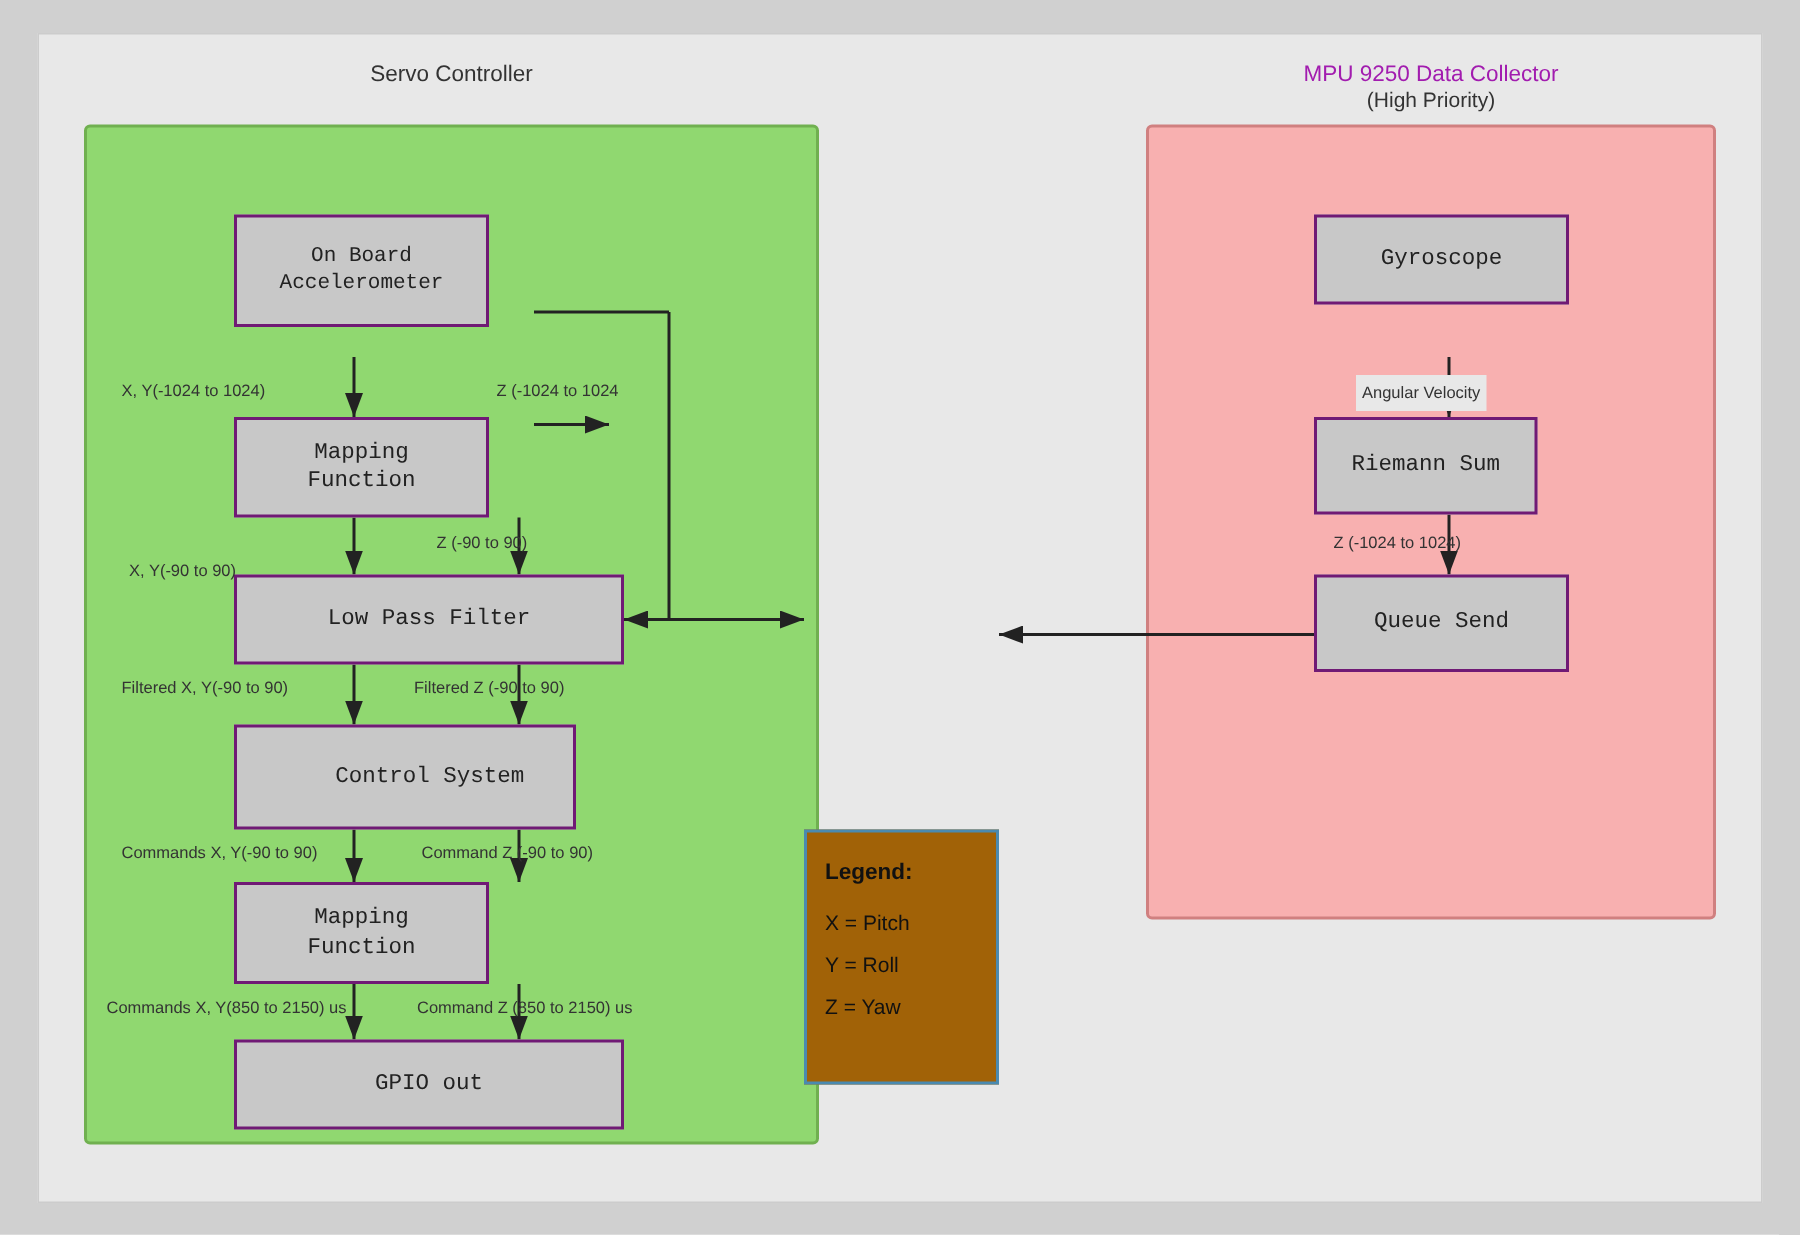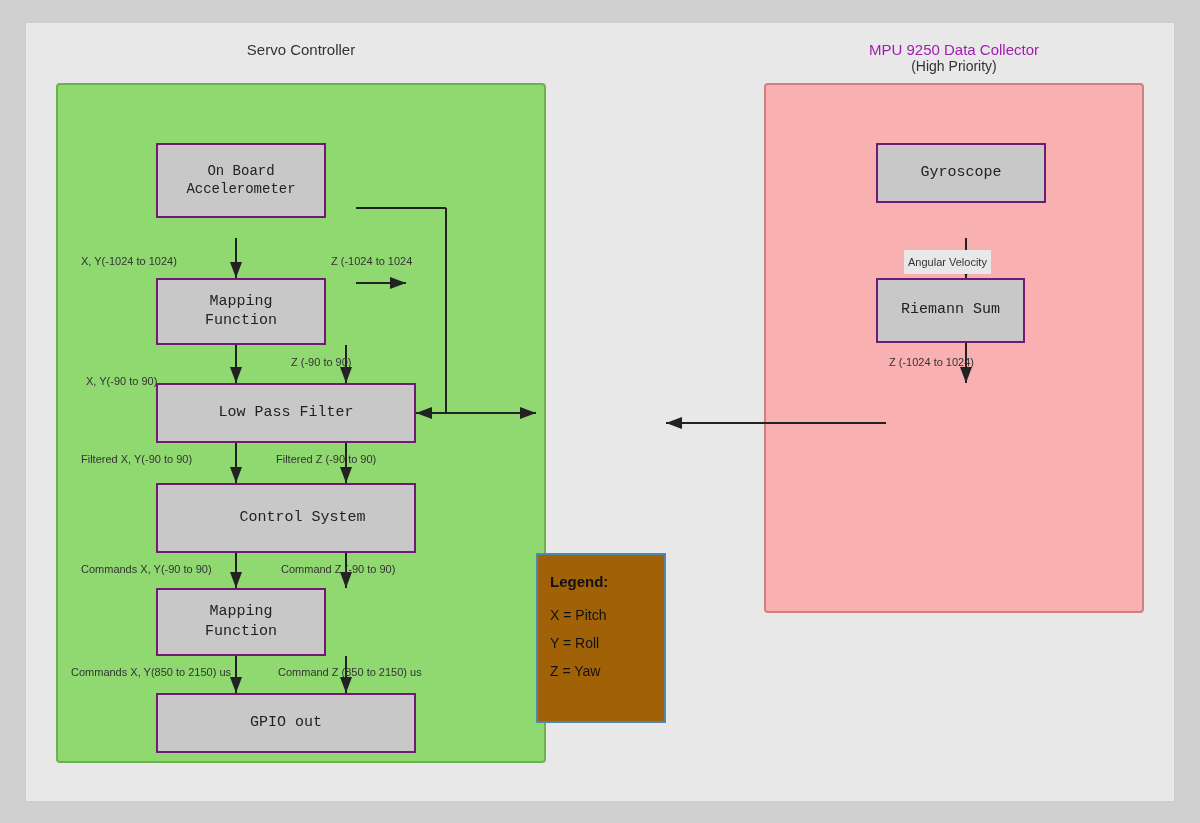--- a/index.html
+++ b/index.html
@@ -175,41 +175,44 @@
 
   <div class="box" style="left:130px; top:255px; width:170px; height:67px;">
     <span style="white-space:pre-line;">Mapping
 Function</span>
   </div>
 
   <div class="box" style="left:130px; top:360px; width:260px; height:60px;">
     <span>Low Pass Filter</span>
   </div>
 
-  <div class="box" style="left:130px; top:460px; width:260px; height:70px;padding-left:33px;">
+  <div class="box" style="left:130px; top:460px; width:228px; height:70px;padding-left:33px;">
     <span>Control System</span>
   </div>
 
   <div class="box" style="left:130px; top:565px; width:170px; height:68px;">
     <span style="white-space:pre-line;">Mapping
 Function</span>
   </div>
 
   <div class="box" style="left:130px; top:670px; width:260px; height:60px;">
     <span>GPIO out</span>
   </div>
 
   <div class="box" style="left:850px; top:120px; width:170px; height:60px;">
     <span>Gyroscope</span>
   </div>
 
   <div class="box" style="left:850px; top:255px; width:149px; height:65px;">
     <span>Riemann Sum</span>
   </div>
 
+  <div class="box" style="left:850px; top:360px; width:170px; height:65px;">
+    <span>Queue Send</span>
+  </div>
 
 
   <div class="legend-box">
     <div style="font-size:15px;font-weight:bold;margin-bottom:4px;">Legend:</div>
     <div>X = Pitch</div>
     <div>Y = Roll</div>
     <div>Z = Yaw</div>
   </div>
 
   <div class="label" style="left:55px; top:232px;">X, Y(-1024 to 1024)</div>

